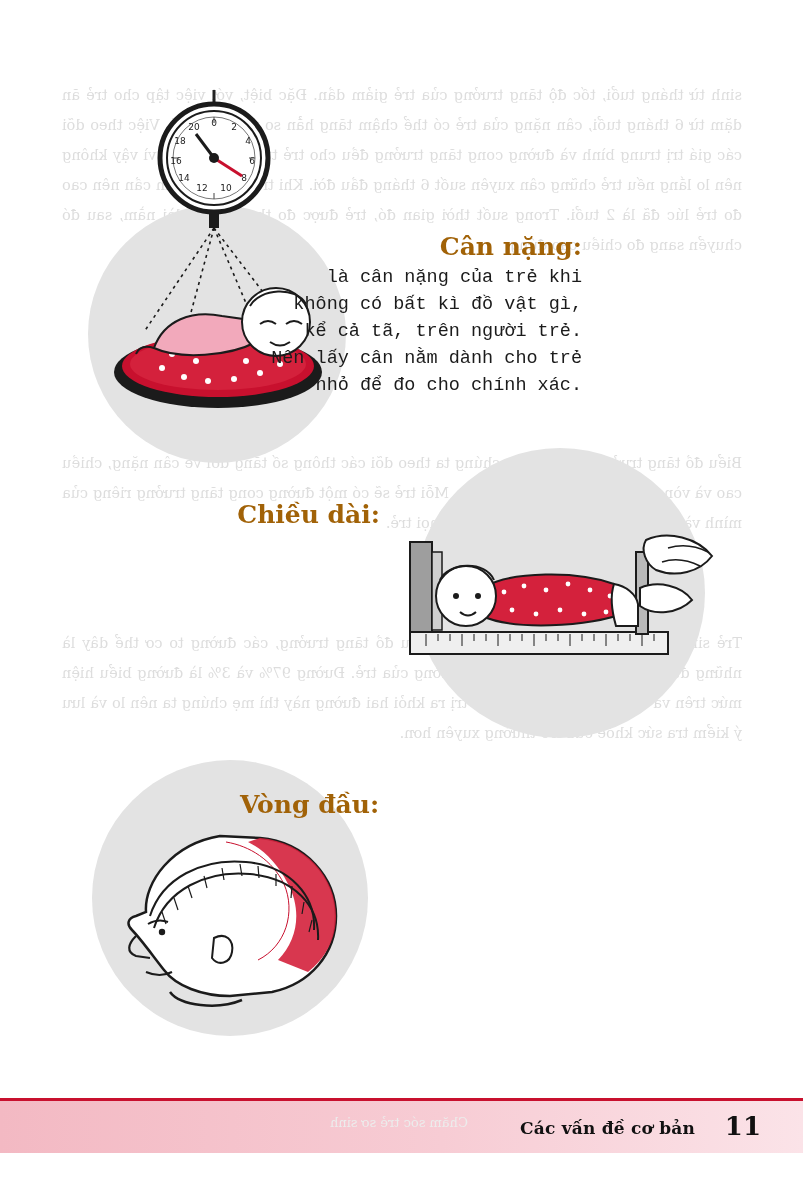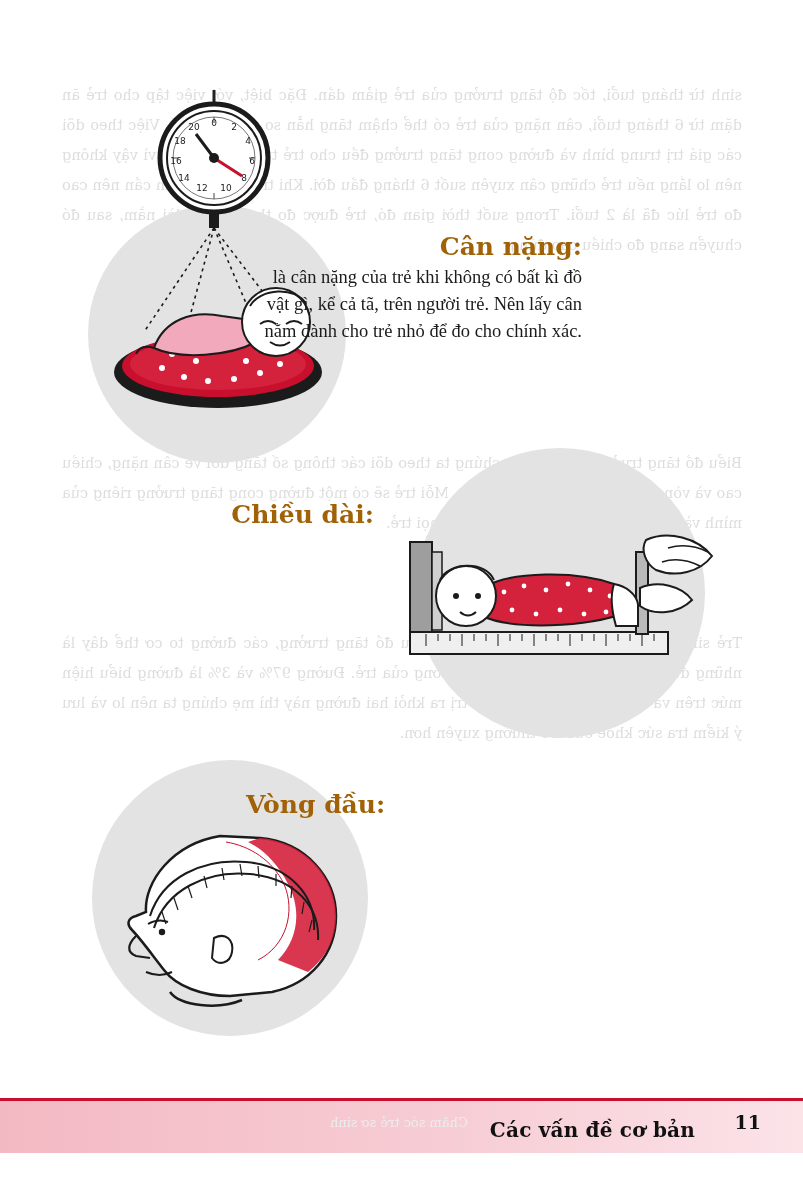--- a/index.html
+++ b/index.html
@@ -67,33 +67,33 @@
     font-weight: bold;
     font-size: 25px;
     line-height: 30px;
     margin: 0 0 2px 0;
     font-family: "DejaVu Serif", serif;
   }
   .sec-body {
     font-size: 18.5px;
     line-height: 27px;
     color: #1b1b1b;
-    font-family: Liberation Serif, serif;
+    font-family: Liberation Mono, monospace;
   }
 
   #sec-weight {
     left: 262px; top: 232px; width: 320px;
     text-align: right;
   }
   #sec-length {
     left: 62px; top: 500px; width: 320px;
     text-align: left;
   }
   #sec-head {
-    left: 234px; top: 790px; width: 370px;
+    left: 228px; top: 790px; width: 370px;
     text-align: right;
   }
 
   
   .footer-band {
     position: absolute;
     left: 0; right: 0; bottom: 0;
     height: 102px;
   }
   .footer-band .rule-top {
@@ -106,31 +106,31 @@
     background: linear-gradient(90deg,#f3b9c3 0%, #f7ccd4 55%, #fbe3e8 100%);
   }
   .footer-band .white-strip {
     position: absolute; left: 0; right: 0; top: 55px; bottom: 0;
     background: #ffffff;
   }
   .footer-text {
     position: absolute;
     right: 108px;
     top: 17px;
-    font-size: 20px;
+    font-size: 17px;
     font-weight: bold;
     color: #111;
     font-family: "DejaVu Serif", serif;
     letter-spacing: .2px;
   }
   .page-number {
     position: absolute;
     right: 42px;
     top: 10px;
-    font-size: 19px;
+    font-size: 26px;
     font-weight: bold;
     color: #111;
     font-family: "DejaVu Serif", serif;
   }
   .footer-ghost {
     position: absolute;
     left: 330px;
     top: 14px;
     transform: scaleX(-1);
     color: #ececec;
@@ -290,21 +290,21 @@
 
       <path d="M246 40 C268 30 298 38 312 56 C300 72 276 78 256 70 C246 64 240 50 246 40 Z" fill="#ffffff" stroke="#1b1b1b" stroke-width="2"></path>
       <path d="M262 62 C274 58 288 60 300 66" fill="none" stroke="#1b1b1b" stroke-width="1.5"></path>
       <path d="M268 48 C282 44 296 46 308 52" fill="none" stroke="#1b1b1b" stroke-width="1.5"></path>
 
       <path d="M240 88 C258 80 282 86 292 100 C278 114 254 116 240 106 Z" fill="#ffffff" stroke="#1b1b1b" stroke-width="2"></path>
     </svg>
   </div>
 
   <div class="section" id="sec-length">
-    <div class="sec-title" style="text-align:right; margin-right:8px;">Chiều dài:</div>
+    <div class="sec-title" style="text-align:right; margin-right:2px;">Chiều dài:</div>
   </div>
 
   <div class="circle" id="circle-head"></div>
 
   <div class="illus" style="left:110px; top:820px; width:250px; height:200px;">
     <svg width="250" height="200" viewBox="0 0 250 200">
 
       <path d="M150 18 C196 22 226 58 226 96 C226 134 200 164 162 172
                L120 176 C92 176 66 166 54 150
                C40 132 30 118 22 110 C16 104 18 98 26 96

